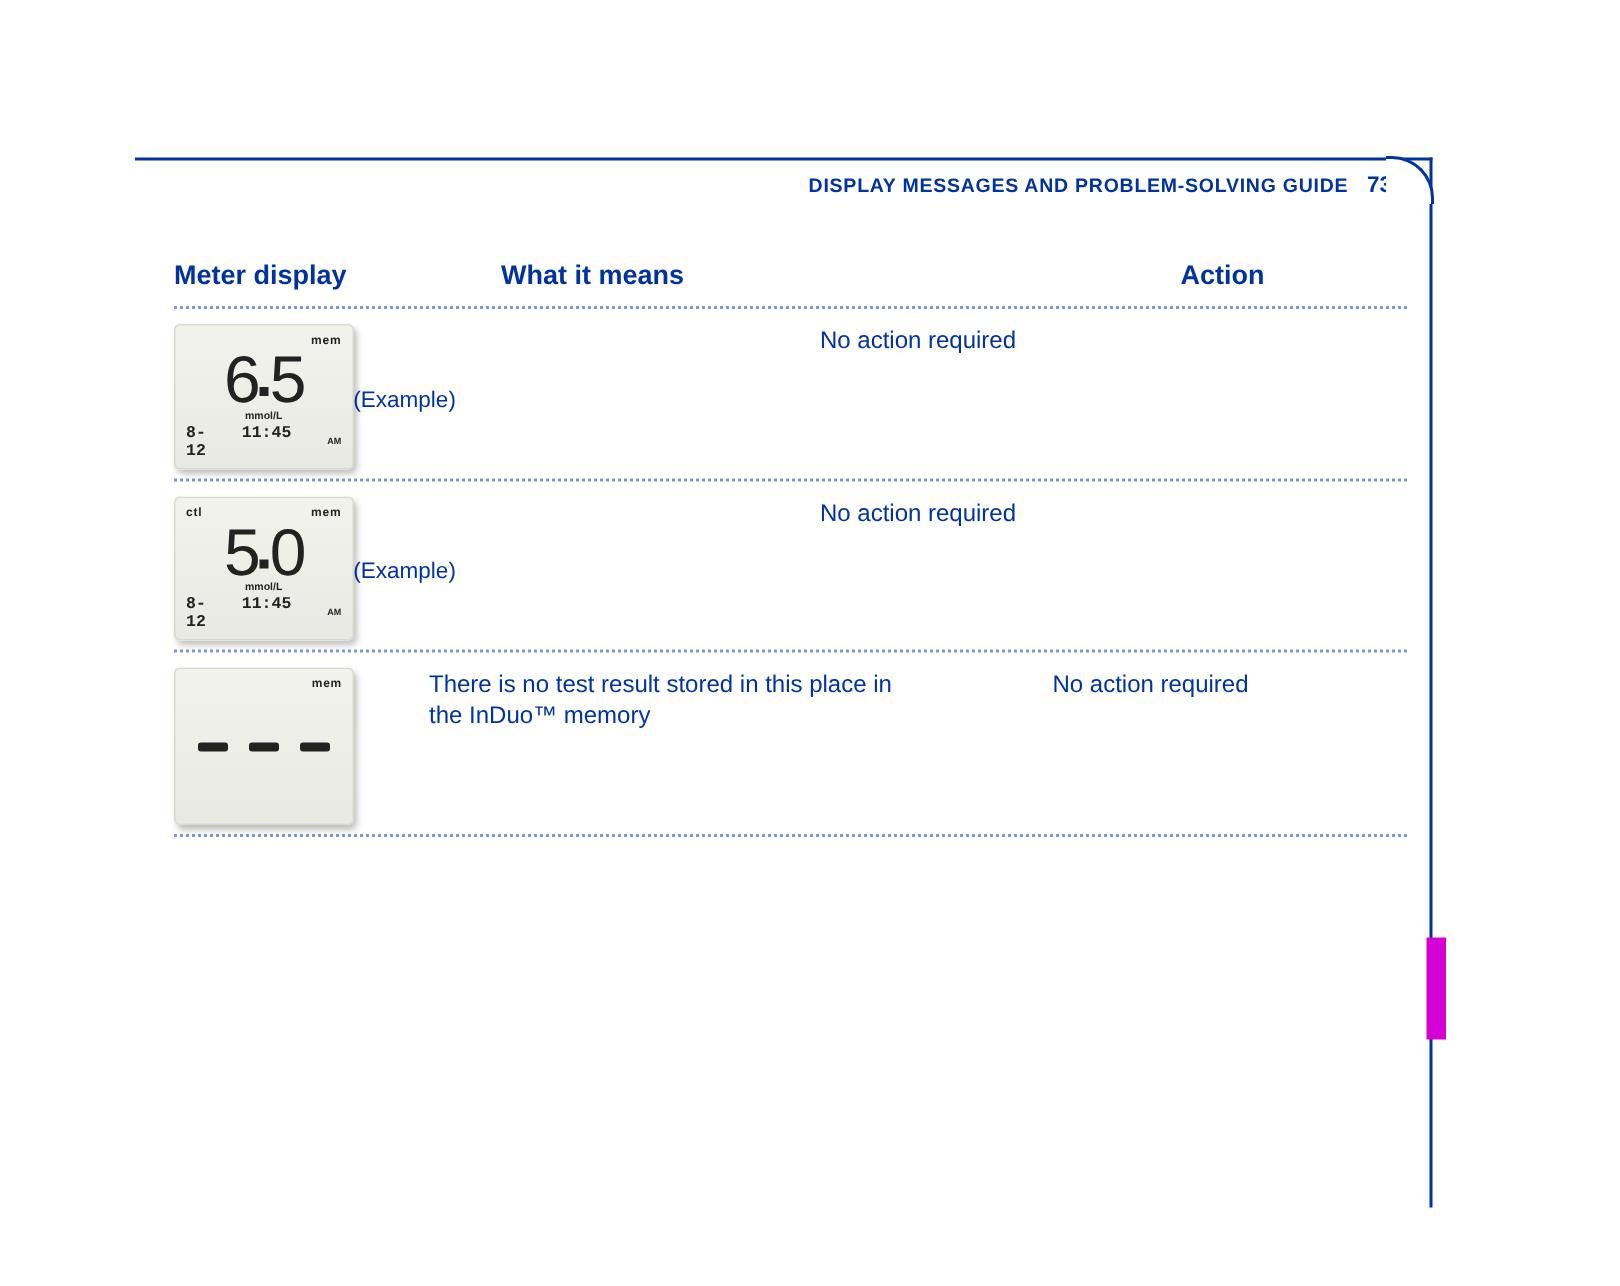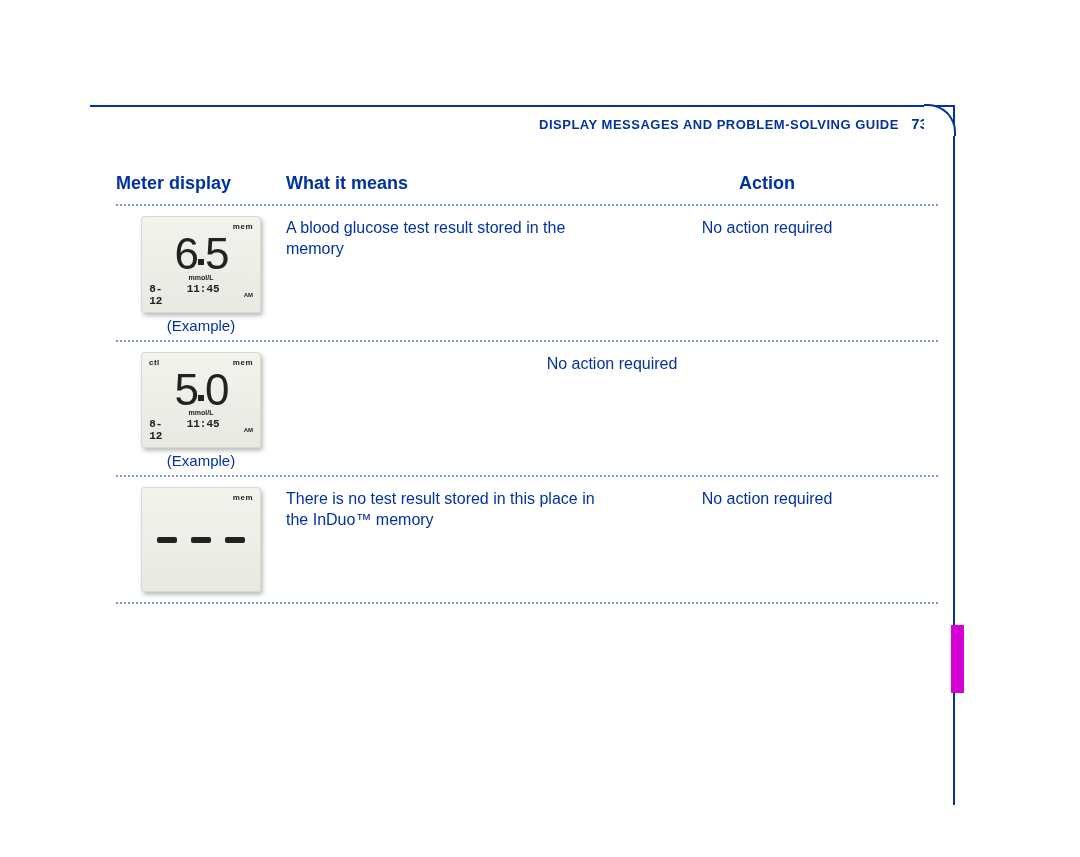--- a/index.html
+++ b/index.html
@@ -74,37 +74,38 @@
     left: 8px;
     right: 20px;
   }
 
   .col-headers {
     display: flex;
     color: #0033a0;
     font-weight: 700;
     font-size: 18px;
     padding-bottom: 8px;
+    gap: 48px;
   }
   .col1 { width: 170px; }
   .col2 { width: 310px; }
   .col3 { flex: 1; text-align: center; }
 
   .dotted {
     border: none;
     border-top: 2px dotted #0033a0;
     margin: 2px 0 10px 0;
     opacity: 0.5;
   }
 
   .row {
     display: flex;
     margin-bottom: 6px;
   }
-  .row .col1 { display:flex; flex-direction:column; align-items:center; }
+  .row .col1 { display:flex; flex-direction:row; align-items:center; }
   .row .col2, .row .col3 {
     color: #0033a0;
     font-size: 16px;
     line-height: 1.3;
     padding-top: 2px;
   }
   .example-caption {
     color: #0033a0;
     font-size: 15px;
     margin-top: 4px;
@@ -222,21 +223,20 @@
           <div class="big">6<span class="dot"></span>5</div>
           <div class="unit">mmol/L</div>
           <div class="dt">
             <span>8- 12</span>
             <span>11:45</span>
             <span class="ampm">AM</span>
           </div>
         </div>
         <div class="example-caption">(Example)</div>
       </div>
-      <div class="col2">A blood glucose test result stored in the memory</div>
       <div class="col3">No action required</div>
     </div>
     <hr class="dotted">
 
     <div class="row">
       <div class="col1">
         <div class="lcd">
           <div class="top-row">
             <span>ctl</span>
             <span>mem</span>

